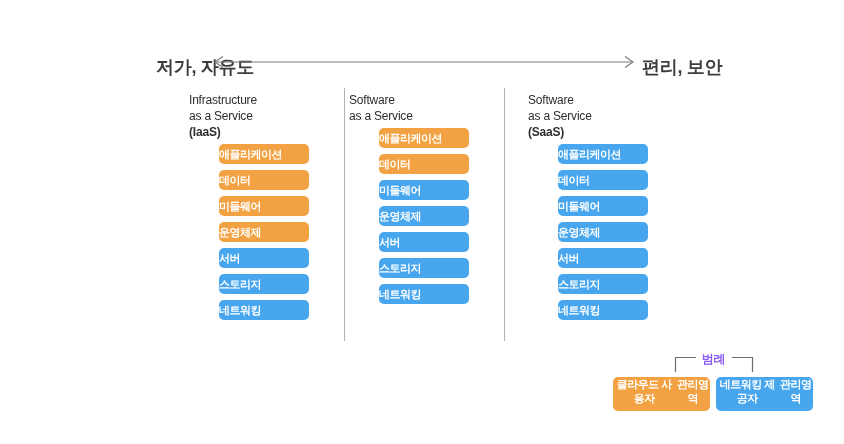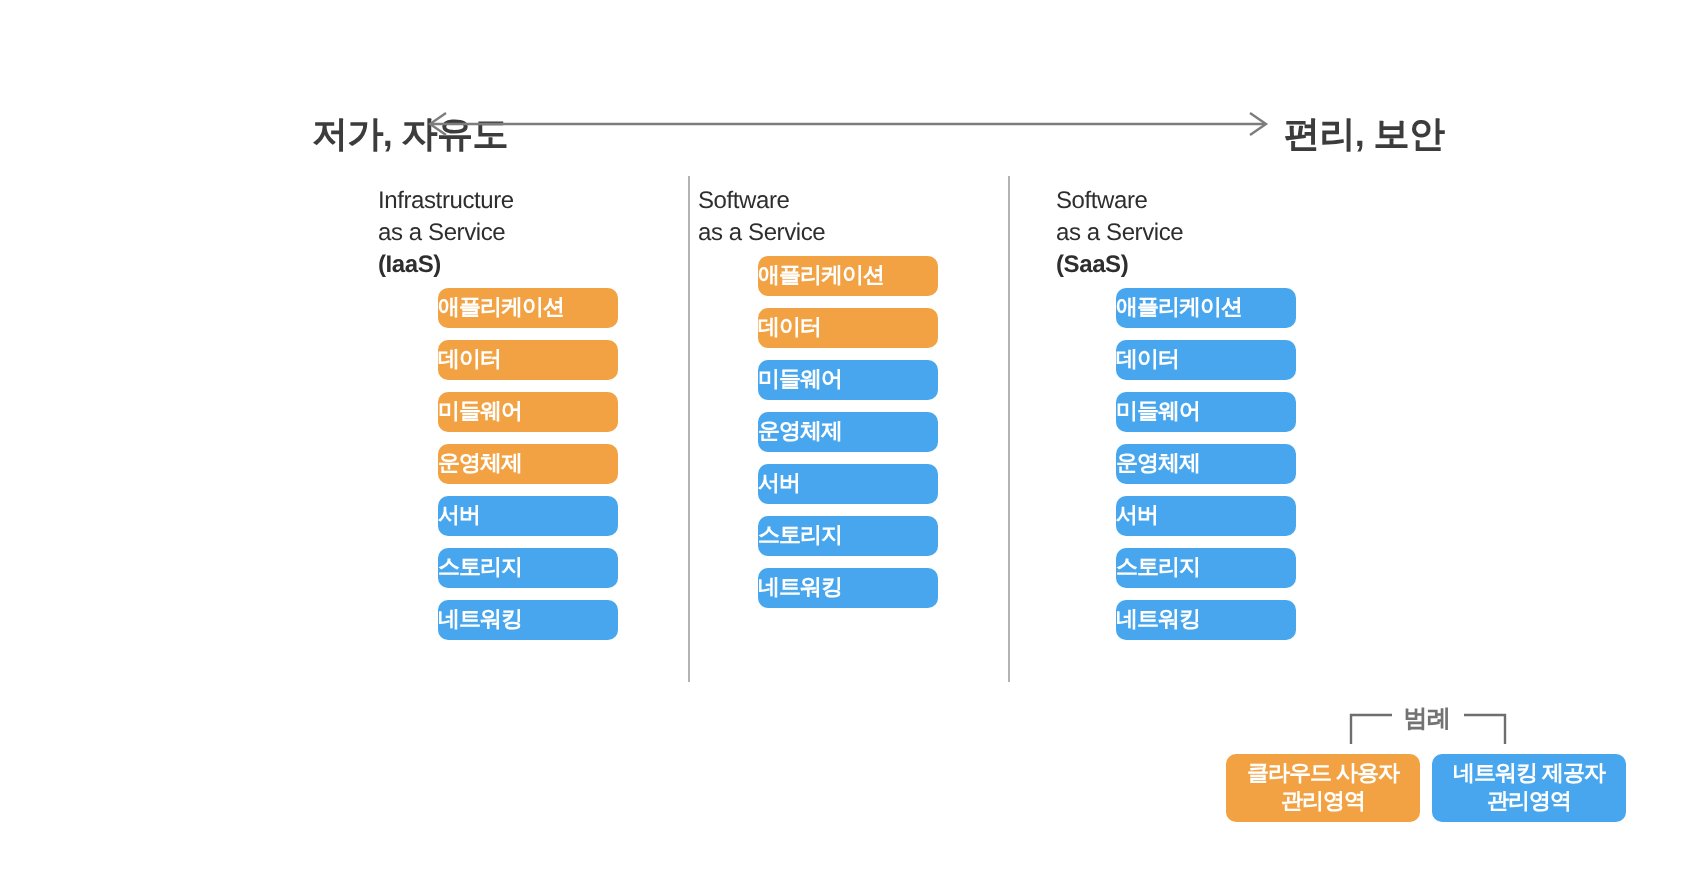--- a/index.html
+++ b/index.html
@@ -51,34 +51,34 @@
     font-size: 11px; font-weight: bold;
     letter-spacing: -0.5px;
   }
   .user     { background: var(--user, #F2A242); }
   .provider { background: var(--provider, #47A6EE); }
 
   
   #legend-title {
     left: 681px; top: 351px; width: 65px;
     text-align: center;
-    font-size: 12px; font-weight: bold; color: #737373;
+    font-size: 12px; font-weight: bold; color: #8b5cf6;
     letter-spacing: -0.3px;
   }
   #legend-bracket { left: 670px; top: 350px; }
   #legend-bracket polyline { stroke: #6e6e6e; stroke-width: 1.2; fill: none; }
 
   .legend-box {
     top: 377px; width: 97px; height: 34px;
     border-radius: 5px;
     color: #ffffff;
     font-size: 11px; font-weight: bold;
     text-align: center;
     letter-spacing: -0.5px;
-    display: flex; flex-direction: column; justify-content: center;
+    display: flex; justify-content: center;
     line-height: 14px;
   }
   #legend-user-box     { left: 613px; }
   #legend-provider-box { left: 716px; }
 </style>
 </head>
 <body>
 
 <div class="abs axis-label" id="axis-left">저가, 자유도</div>
 <svg class="abs" id="axis-arrow" width="428" height="14">

